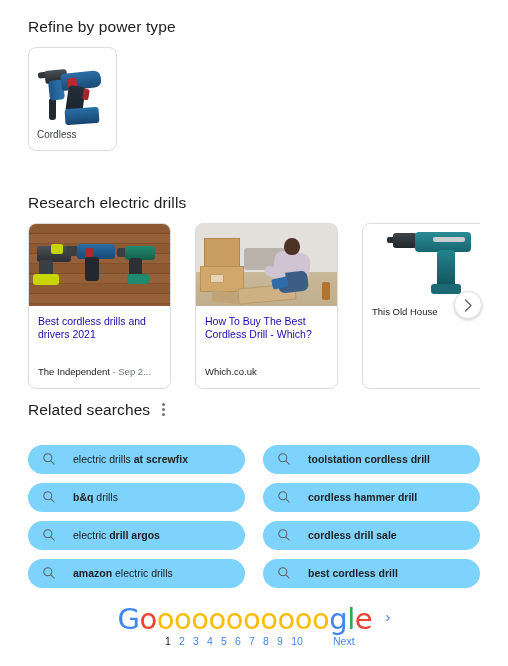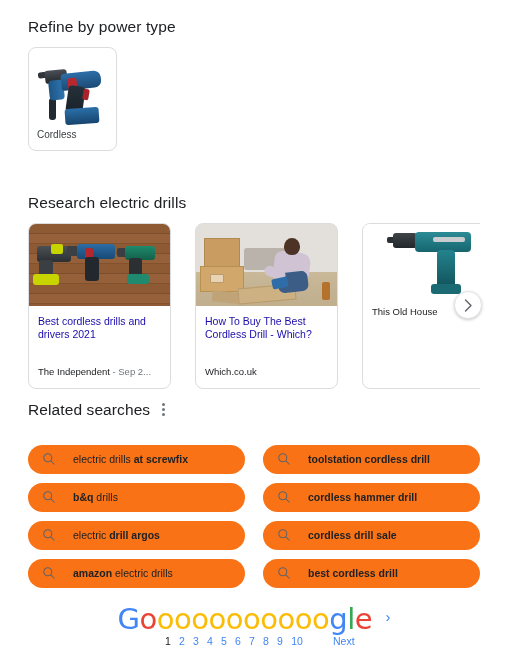--- a/index.html
+++ b/index.html
@@ -278,21 +278,21 @@
   .dots-icon i { width: 3px; height: 3px; background: #70757a; border-radius: 50%; display: block; }
 
   .related-grid {
     display: grid;
     grid-template-columns: 217px 217px;
     column-gap: 18px;
     row-gap: 9px;
   }
   .search-pill {
     height: 29px;
-    background: #f97316;
+    background: #7dd3fc;
     border-radius: 16px;
     display: flex; align-items: center;
     padding: 0 14px;
     cursor: pointer;
     overflow: hidden;
   }
   .pill-icon { width: 14px; height: 14px; flex: 0 0 14px; margin-right: 17px; }
   .pill-text {
     font-size: 10.5px; color: #202124;
     white-space: nowrap; overflow: hidden; text-overflow: ellipsis;

